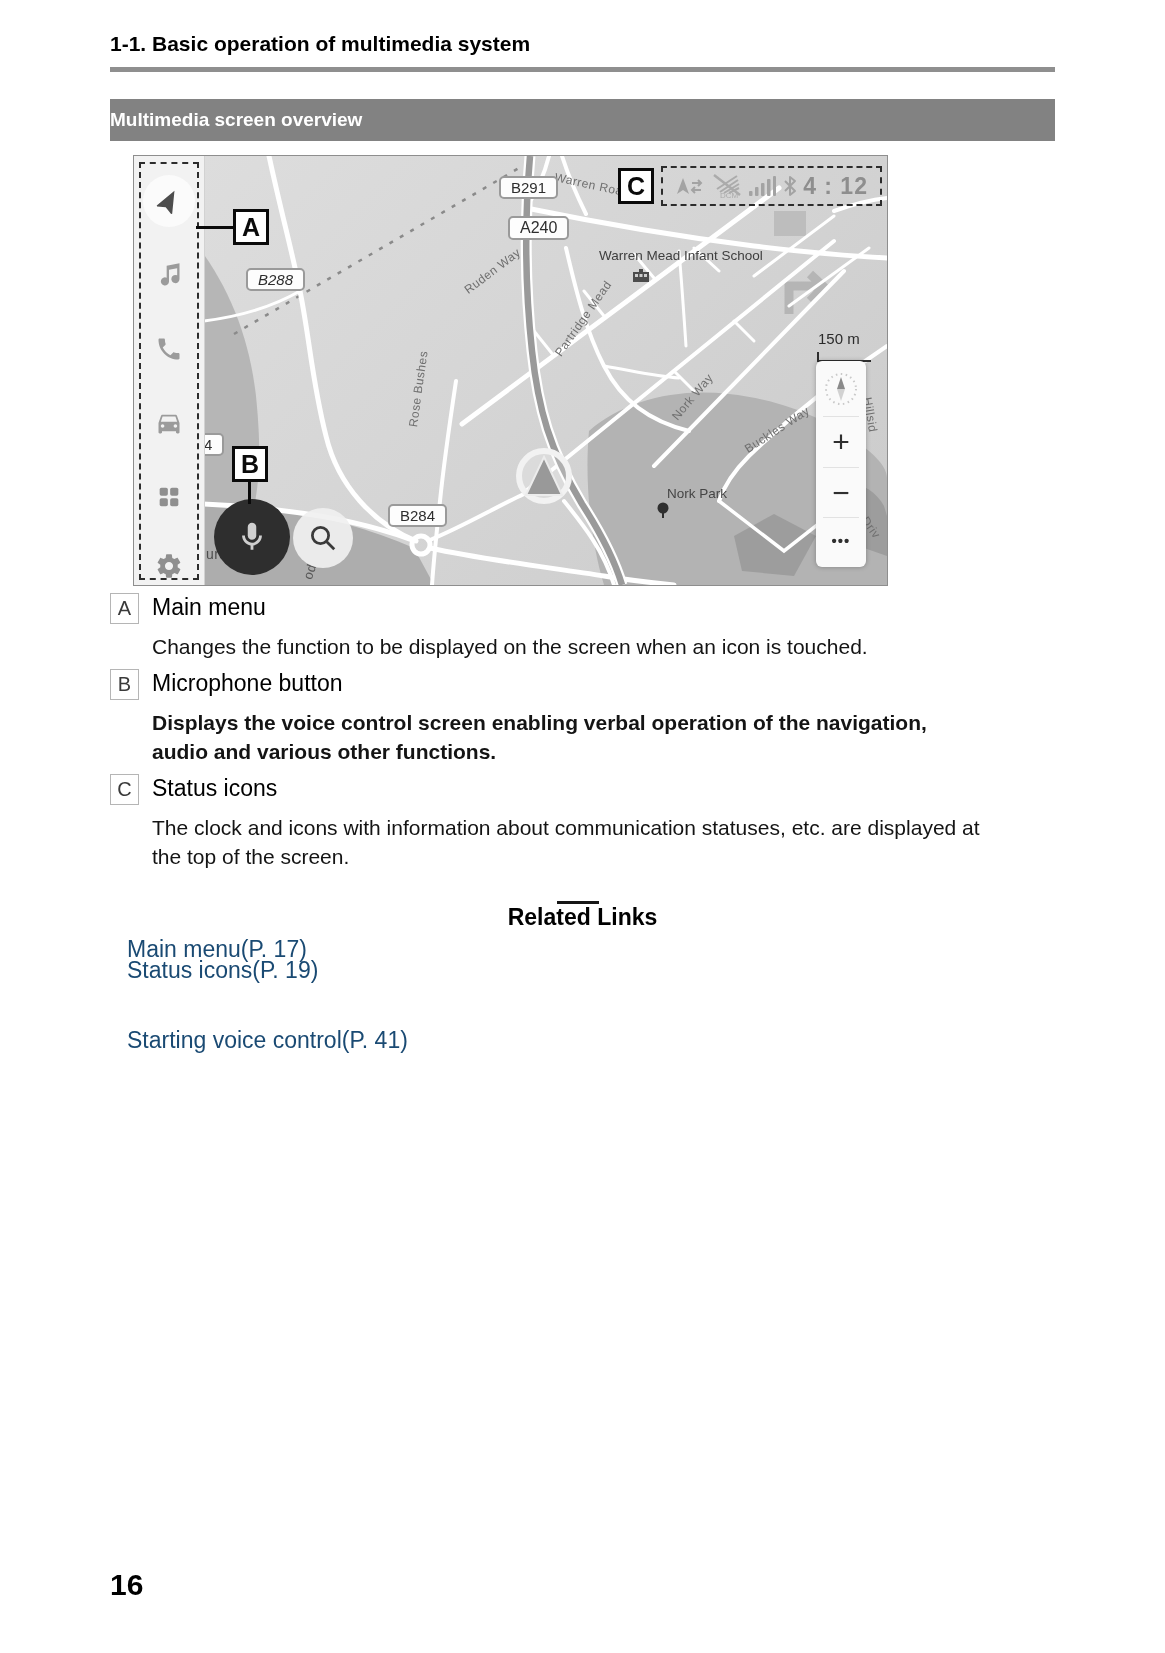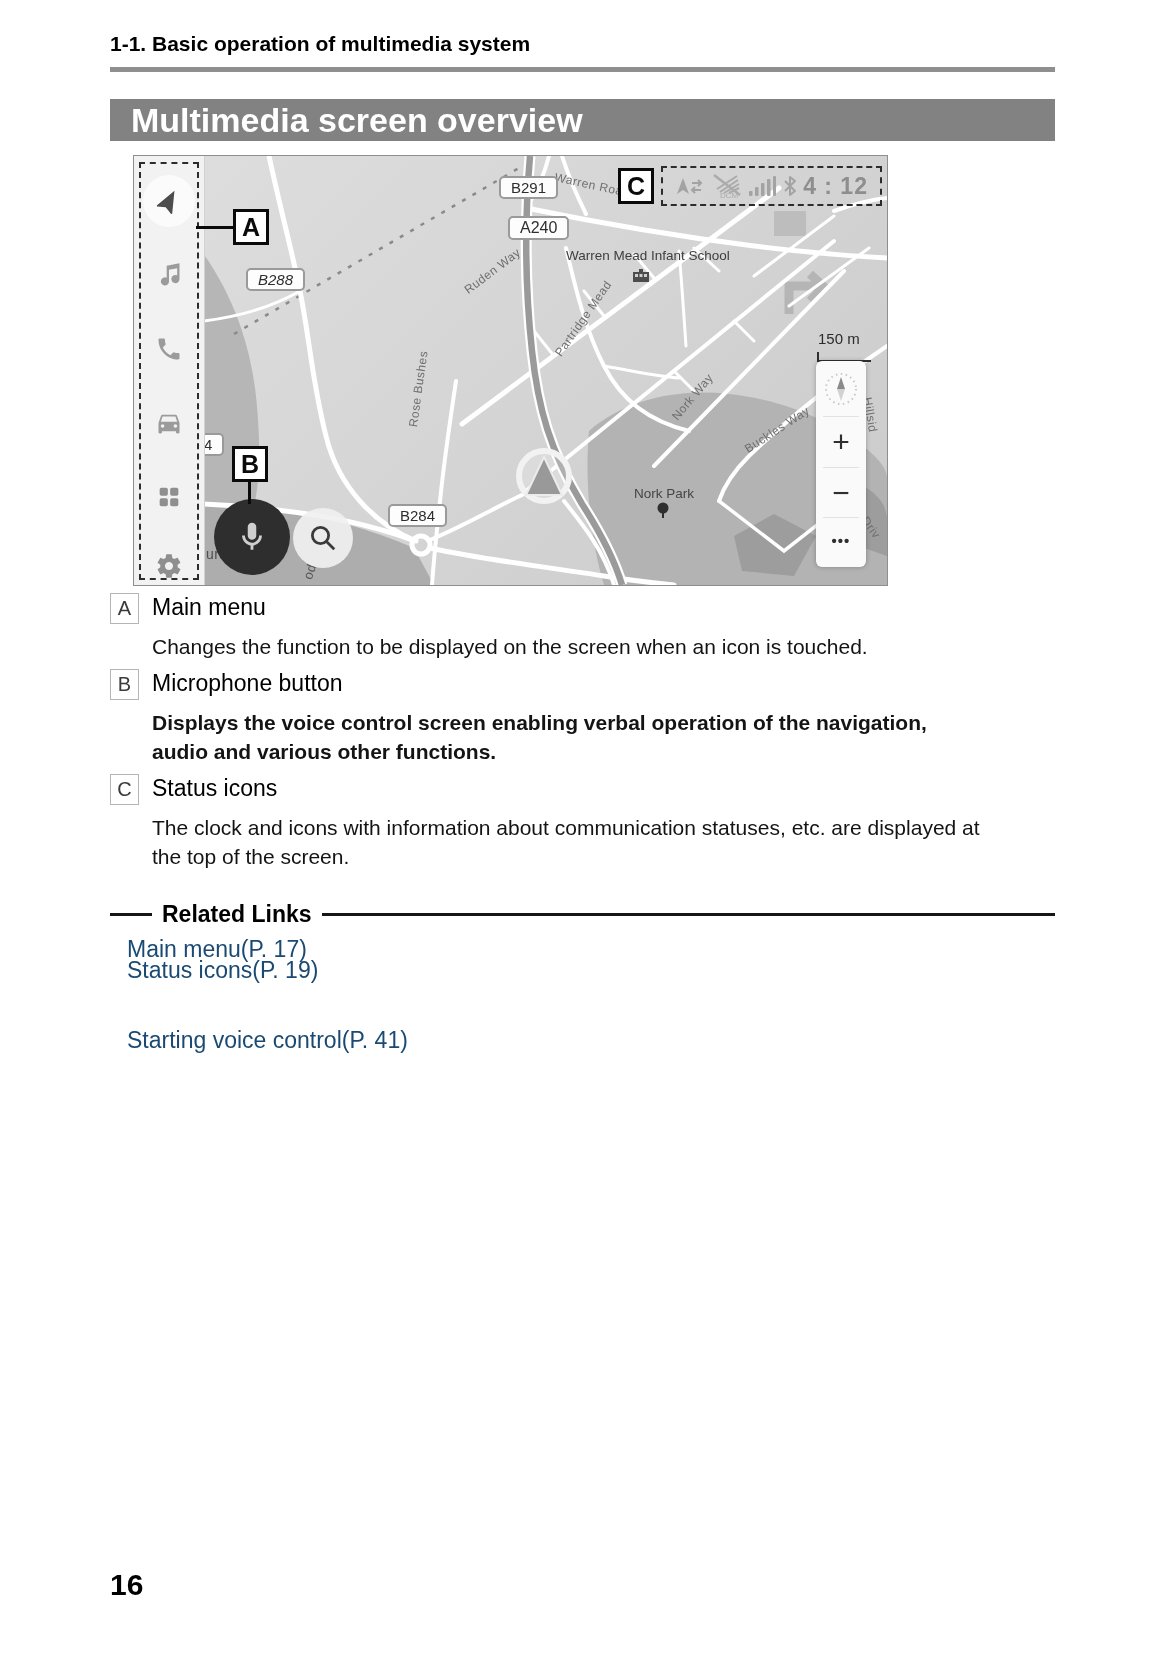--- a/index.html
+++ b/index.html
@@ -3,31 +3,31 @@
 <meta charset="utf-8">
 <style>
   html,body{margin:0;padding:0;background:#e9e9e9;}
   .page{position:relative;width:1165px;height:1653px;background:#ffffff;margin:0 auto;
         font-family:"Liberation Sans",sans-serif;overflow:hidden;}
 
   
   .breadcrumb{position:absolute;left:110px;top:32px;font-size:21px;font-weight:bold;color:#000;}
   .top-rule{position:absolute;left:110px;top:67px;width:945px;height:5px;background:#8f8f8f;}
   .banner{position:absolute;left:110px;top:99px;width:945px;height:42px;background:#828282;}
-  .banner span{display:block;line-height:42px;padding-left:21px;font-size:34px;font-weight:bold;color:#ffffff;}
+  .banner span{display:block;line-height:42px;font-size:19px;font-weight:bold;color:#ffffff;}
 
   
   .map{position:absolute;left:133px;top:155px;width:753px;height:429px;overflow:hidden;
        border:1px solid #8e8e8e;background:linear-gradient(135deg,#dedede 0%,#d6d6d6 45%,#cbcbcb 100%);}
   .map svg.roads{position:absolute;left:0;top:0;z-index:1;}
 
   .road-label{position:absolute;z-index:2;background:#fdfdfd;border:2px solid #9a9a9a;border-radius:5px;
               padding:1px 10px;font-size:15px;color:#2e2e2e;white-space:nowrap;}
   .street{position:absolute;z-index:2;font-size:12px;color:#6f6f6f;white-space:nowrap;letter-spacing:.5px;}
-  .poi-label{position:absolute;z-index:2;font-size:13.5px;color:#3e3e3e;white-space:nowrap;}
+  .poi-label{position:absolute;z-index:2;font-size:13.5px;color:#3e3e3e;white-space:nowrap;padding-left:33px;}
 
   
   .side-menu{position:absolute;left:0;top:0;width:70px;height:429px;background:#f2f2f2;z-index:3;
              border-right:1px solid #d2d2d2;}
   .side-menu .dashed{position:absolute;left:5px;top:6px;width:56px;height:414px;border:2px dashed #2c2c2c;}
   .menu-ico{position:absolute;left:21px;width:28px;height:28px;z-index:2;}
   .menu-halo{position:absolute;left:9px;top:19px;width:52px;height:52px;border-radius:50%;background:#fbfbfb;}
 
   
   .status-box{position:absolute;left:527px;top:10px;width:221px;height:40px;z-index:3;
@@ -60,21 +60,21 @@
   .zp-dots{font-size:15px;line-height:46px;letter-spacing:1px;color:#2f2f2f;font-weight:bold;}
 
   .vehicle{position:absolute;left:378px;top:288px;z-index:2;}
 
   
   .letter-box{position:absolute;width:29px;height:31px;border:1px solid #b5b5b5;background:#fff;
               display:flex;align-items:center;justify-content:center;font-size:20px;color:#3a3a3a;box-sizing:border-box;}
   .sec-title{position:absolute;left:152px;font-size:23px;color:#000;}
   .sec-body{position:absolute;left:152px;width:845px;font-size:21px;line-height:29px;color:#141414;}
 
-  .related{position:absolute;left:110px;top:901px;width:945px;display:flex;align-items:center;}
+  .related{position:absolute;left:110px;top:901px;width:945px;display:flex;align-items:center;flex-direction:column;}
   .rel-dash{width:42px;height:3px;background:#161616;margin-right:10px;}
   .rel-title{font-size:23px;font-weight:bold;color:#000;white-space:nowrap;}
   .rel-line{flex:1;height:3px;background:#161616;margin-left:10px;}
   .rel-link{position:absolute;left:127px;font-size:23px;color:#1a4a73;cursor:pointer;}
 
   .page-number{position:absolute;left:110px;top:1568px;font-size:30px;font-weight:bold;color:#000;}
 </style>
 </head>
 <body>
 

